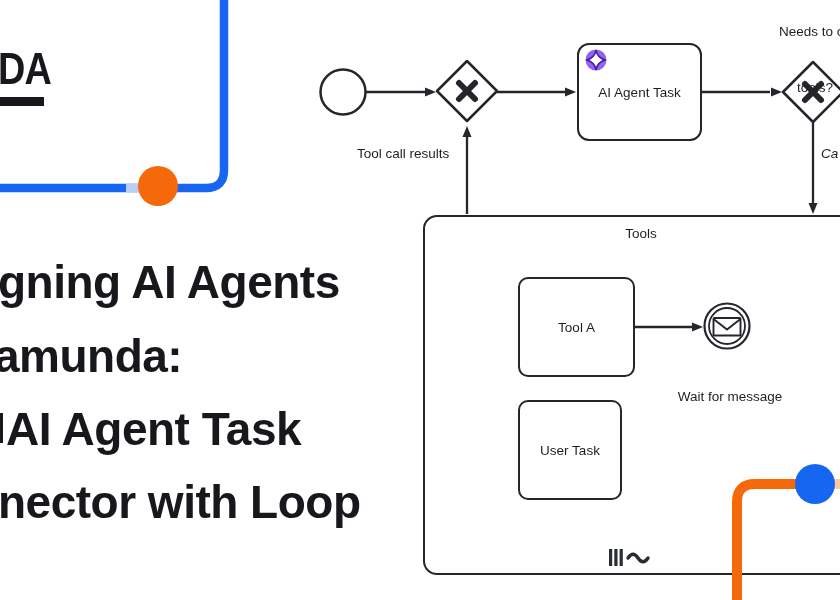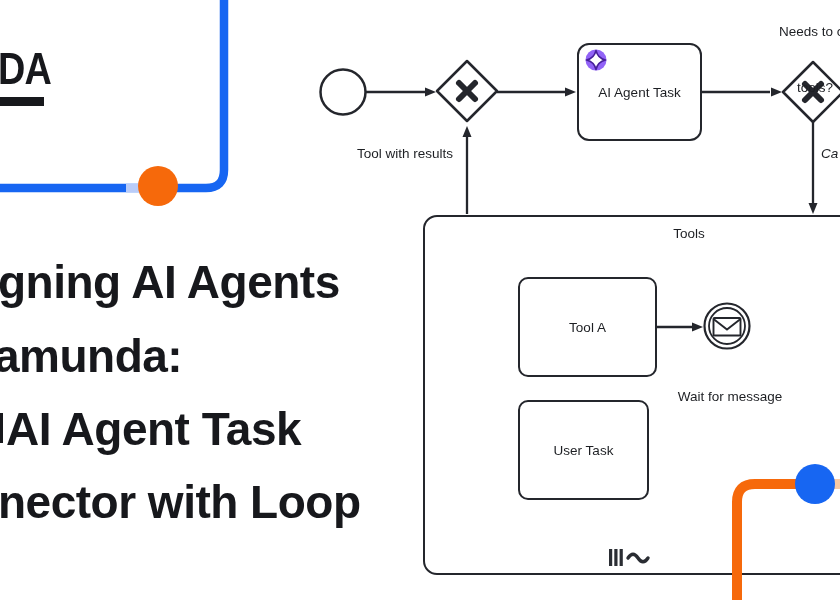--- a/index.html
+++ b/index.html
@@ -27,31 +27,31 @@
   .hl-sliver { position:absolute; left:0; top:413px; width:2.5px; height:30px; background:#17181c; }
 
   
   .bpmn-svg { position:absolute; left:0; top:0; width:840px; height:600px; }
 
   .task {
     position:absolute; border:2.5px solid #24262c; border-radius:10px; background:#ffffff;
     display:flex; align-items:center; justify-content:center;
   }
   .task-ai   { left:577px; top:43px;  width:125px; height:98px; border-radius:12px; }
-  .task-tool { left:518px; top:277px; width:139px; height:100px; }
-  .task-user { left:518px; top:400px; width:131px; height:100px; }
+  .task-tool { left:518px; top:277px; width:117px; height:100px; }
+  .task-user { left:518px; top:400px; width:104px; height:100px; }
   .task-label { font-size:13.5px; color:#1d1f23; }
 
   .subprocess {
     position:absolute; left:423px; top:215px; width:440px; height:360px;
     border:2.5px solid #24262c; border-radius:14px; background:transparent;
   }
 
   .dlabel { position:absolute; font-size:13.5px; color:#1d1f23; white-space:nowrap; line-height:1.15; }
-  .lbl-tools      { left:641px; top:226px; transform:translateX(-50%);margin-left:48px; }
+  .lbl-tools      { left:641px; top:226px; transform:translateX(-50%); }
   .lbl-toolcall   { left:357px; top:146px; }
   .lbl-needs1     { left:779px; top:24px; }
   .lbl-needs2     { left:797px; top:40px;margin-top:40px; }
   .lbl-ca         { left:821px; top:146px;font-style:italic; }
   .lbl-wait       { left:730px; top:358px; transform:translateX(-50%);margin-top:31px; }
 
   
   .decor-svg { position:absolute; left:0; top:0; width:840px; height:600px; pointer-events:none; }
 </style>
 </head>
@@ -168,21 +168,21 @@
   <div class="task task-user">
     <span class="task-label">User Task</span>
   </div>
 
   <svg class="bpmn-svg" viewBox="0 0 840 600" style="pointer-events:none;">
     <circle cx="596" cy="60" r="10.5" fill="#9263F7"></circle>
     <path d="M596,50.5 C597.3,56.2 599.8,58.7 605.5,60 C599.8,61.3 597.3,63.8 596,69.5 C594.7,63.8 592.2,61.3 586.5,60 C592.2,58.7 594.7,56.2 596,50.5 Z" fill="#ffffff" stroke="#47209B" stroke-width="1.6" stroke-linejoin="round"></path>
   </svg>
 
   <div class="dlabel lbl-tools">Tools</div>
-  <div class="dlabel lbl-toolcall">Tool with results</div>
+  <div class="dlabel lbl-toolcall">Tool call results</div>
   <div class="dlabel lbl-needs1">Needs to c</div>
   <div class="dlabel lbl-needs2">tools?</div>
   <div class="dlabel lbl-ca">Ca</div>
   <div class="dlabel lbl-wait">Wait for message</div>
 
   <svg class="decor-svg" viewBox="0 0 840 600">
     <path d="M224,-6 L224,170 Q224,188 206,188 L-6,188" fill="none" stroke="#1766F2" stroke-width="8.5"></path>
     <line x1="126" y1="188" x2="152" y2="188" stroke="#BACCF8" stroke-width="8.5"></line>
     <circle cx="158" cy="186" r="20" fill="#F6690B"></circle>
 

